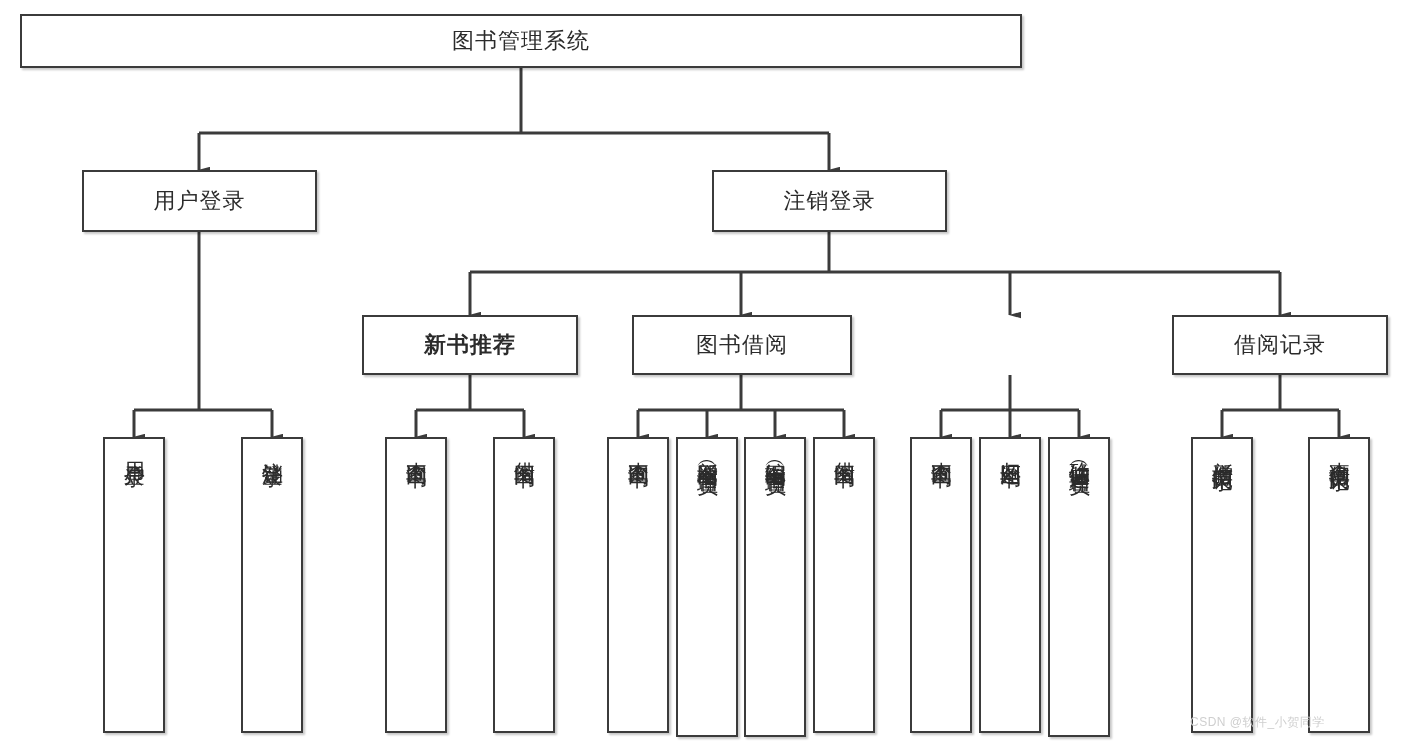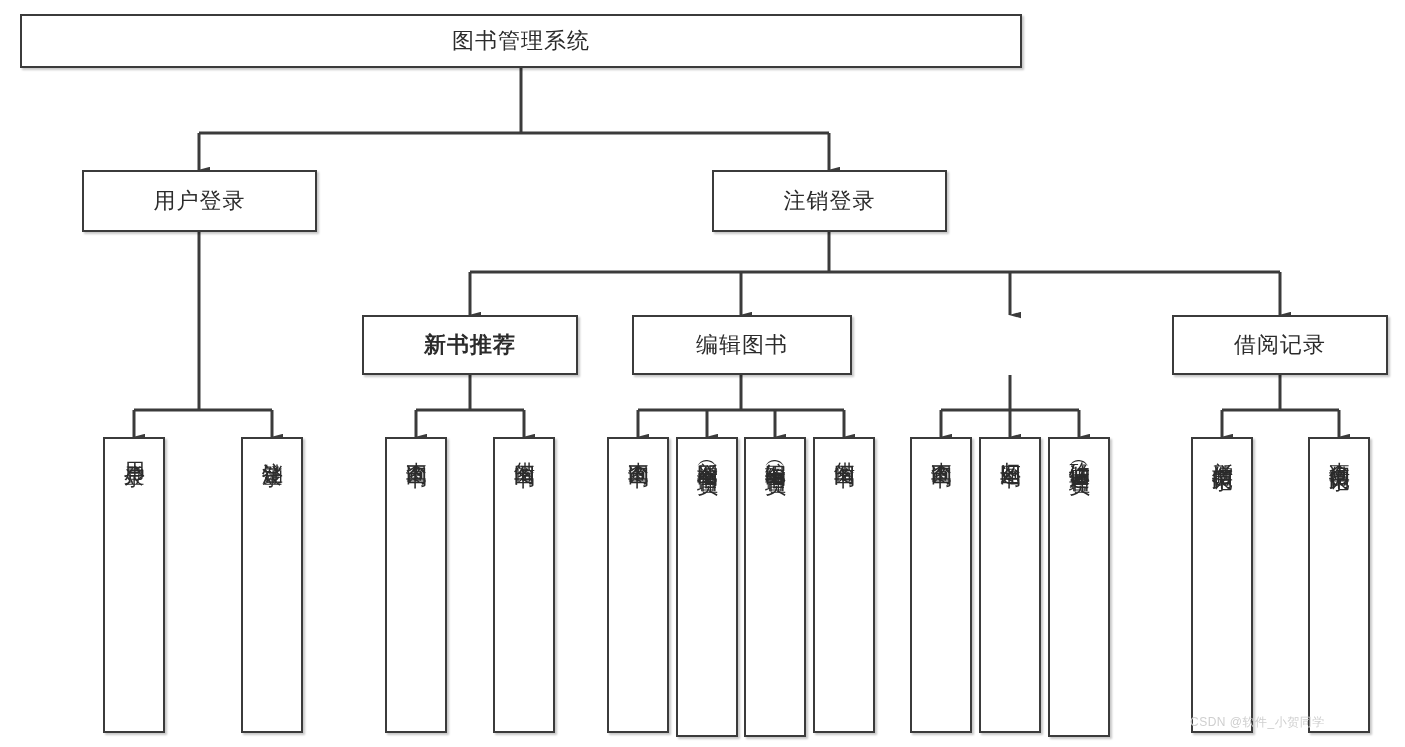--- a/index.html
+++ b/index.html
@@ -78,21 +78,21 @@
     <span class="lbl">用户登录</span>
   </div>
   <div class="node horiz" style="left:712px;top:170px;width:235px;height:62px;">
     <span class="lbl">注销登录</span>
   </div>
 
   <div class="node horiz" style="left:362px;top:315px;width:216px;height:60px;font-weight:bold;">
     <span class="lbl">新书推荐</span>
   </div>
   <div class="node horiz" style="left:632px;top:315px;width:220px;height:60px;">
-    <span class="lbl">编辑图书</span>
+    <span class="lbl">图书借阅</span>
   </div>
   <div class="node horiz" style="left:1172px;top:315px;width:216px;height:60px;">
     <span class="lbl">借阅记录</span>
   </div>
 
   <div class="node vert" style="left:103px;top:437px;width:62px;height:296px;">
     <span class="lbl">用户登录</span>
   </div>
   <div class="node vert" style="left:241px;top:437px;width:62px;height:296px;">
     <span class="lbl">注销登录</span>

